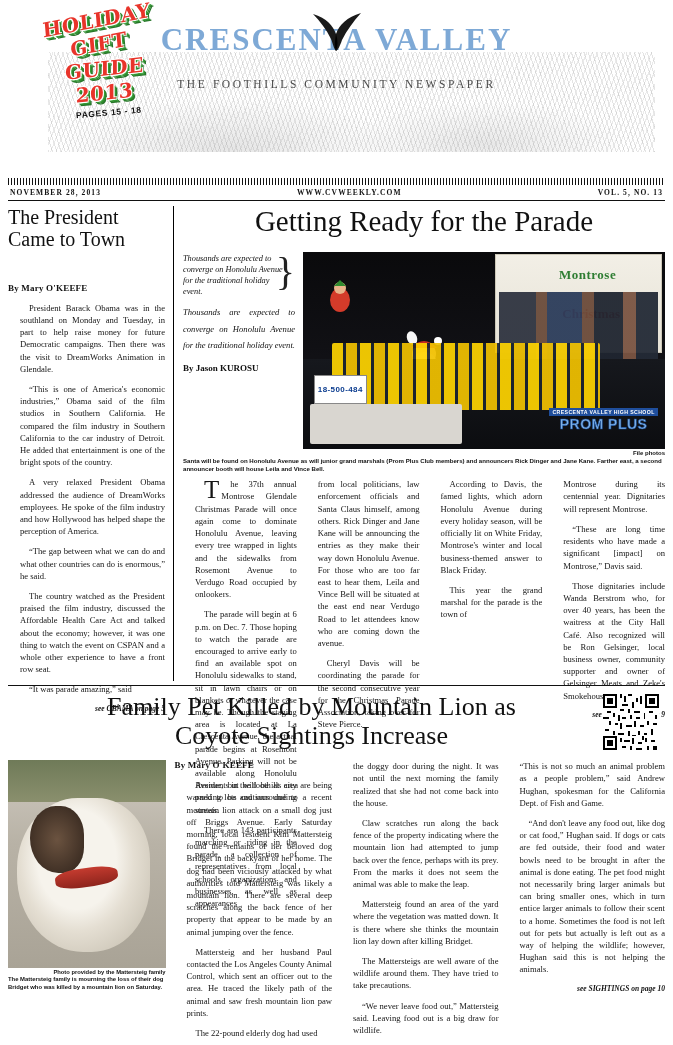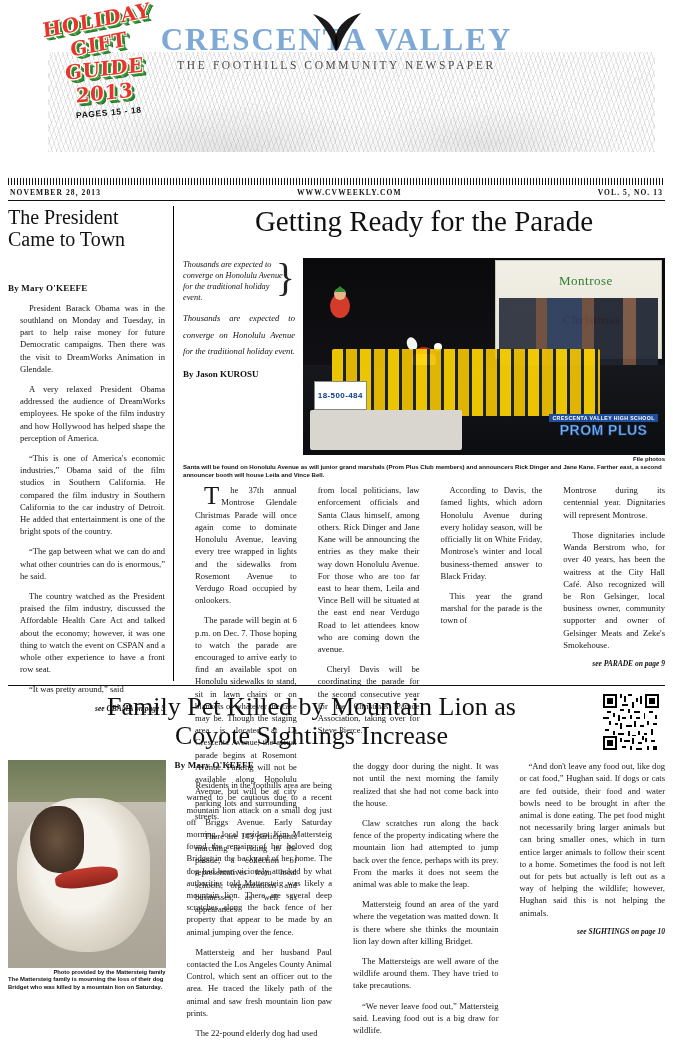--- a/index.html
+++ b/index.html
@@ -50,21 +50,21 @@
   .swoosh {
     position: absolute; left: 50%; margin-left: -28px; top: 10px;
     width: 56px; height: 42px; z-index: 4;
   }
   .weekly-line {
     position: relative; text-align: center; margin-top: -6px;
     font-family: "Liberation Serif", serif; font-weight: normal;
     font-size: 84px; line-height: .92; letter-spacing: 1px; color: #000; z-index: 3;
   }
   .tagline {
-    position: relative; text-align: center; margin-top: 1px;
+    position: relative; text-align: center; margin-top: 20px;
     font-family: "Liberation Serif", serif; font-size: 11.5px;
     letter-spacing: 2.6px; color: #4a4a4a; z-index: 3;
   }
 
   
   .rulebar {
     margin-top: 8px; height: 7px;
     background: repeating-linear-gradient(90deg, #111 0 1px, #fff 1px 3px);
   }
   .datebar {
@@ -91,21 +91,21 @@
     font-family: "Liberation Serif", serif; font-size: 8.6px; line-height: 1.42;
     text-align: justify; text-indent: 9px; margin-bottom: 8px; color: #151515; margin-left: 12px;
   }
   .jump {
     font-family: "Liberation Serif", serif; font-size: 7.5px; font-weight: bold;
     text-align: right; font-style: italic; margin-top: 4px;
   }
 
   .hl-main {
     font-family: "Liberation Serif", serif; font-size: 29px; text-align: center;
-    font-weight: normal; line-height: 1.05; margin-bottom: 22px;
+    font-weight: normal; line-height: 1.05; margin-bottom: 16px;
   }
 
   .lead-row { display: flex; gap: 8px; }
   .lead-quote { width: 112px; padding-top: 2px; position: relative; }
   .lq-small {
     font-family: "Liberation Serif", serif; font-style: italic; font-size: 8.3px;
     line-height: 1.32; padding-right: 12px;
   }
   .lq-brace {
     position: absolute; right: 0; top: 4px; font-size: 40px; line-height: .8;
@@ -124,21 +124,21 @@
   }
   .ph-santa {
     position: absolute; left: 26%; bottom: 26%; width: 54px; height: 70px;
   }
   .ph-banner {
     position: absolute; right: 3px; top: 2px; width: 46%; height: 50%;
     background: linear-gradient(#f2efe6, #e6e2d6); border: 1px solid #cdc8b8;
   }
   .ph-banner .mtxt {
     position: absolute; left: 38%; top: 12%;
-    font-family: "Liberation Serif", serif; font-weight: normal; font-size: 13px;
+    font-family: "Liberation Serif", serif; font-weight: bold; font-size: 13px;
     color: #2e7d32; letter-spacing: .5px;
   }
   .ph-banner .ctxt {
     position: absolute; left: 40%; top: 52%;
     font-family: "Liberation Serif", serif; font-weight: bold; font-size: 13px;
     color: #c62828;
   }
   .ph-elf {
     position: absolute; left: 6%; top: 14%; width: 30px; height: 34px;
   }
@@ -268,25 +268,25 @@
     <span>WWW.CVWEEKLY.COM</span>
     <span>VOL. 5, NO. 13</span>
   </div>
 
   <div class="top-wrap">
 
     <div class="left-col">
       <div class="hl-left">The President Came to Town</div>
       <div class="byline">By Mary O'KEEFE</div>
       <p class="body">President Barack Obama was in the southland on Monday and Tuesday, in part to help raise money for future Democratic campaigns. Then there was the visit to DreamWorks Animation in Glendale.</p>
+      <p class="body">“This is one of America's economic industries,” Obama said of the film studios in Southern California. He compared the film industry in Southern California to the car industry of Detroit. He added that entertainment is one of the bright spots of the country.</p>
       <p class="body">A very relaxed President Obama addressed the audience of DreamWorks employees. He spoke of the film industry and how Hollywood has helped shape the perception of America.</p>
-      <p class="body">“This is one of America's economic industries,” Obama said of the film studios in Southern California. He compared the film industry in Southern California to the car industry of Detroit. He added that entertainment is one of the bright spots of the country.</p>
       <p class="body">“The gap between what we can do and what other countries can do is enormous,” he said.</p>
       <p class="body">The country watched as the President praised the film industry, discussed the Affordable Health Care Act and talked about the economy; however, it was one thing to watch the event on CSPAN and a whole other experience to have a front row seat.</p>
-      <p class="body">“It was pretty around,” said</p>
+      <p class="body">“It was parade amazing,” said</p>
       <div class="jump">see OBAMA on page 5</div>
     </div>
 
     <div class="right-col">
       <div class="hl-main">Getting Ready for the Parade</div>
 
       <div class="lead-row">
         <div class="lead-quote">
           <div class="lq-brace">}</div>
           <div class="lq-small">Thousands are expected to converge on Honolulu Avenue for the traditional holiday event.</div>
@@ -338,20 +338,21 @@
         <div>
           <p class="body" style="text-indent:0">from local politicians, law enforcement officials and Santa Claus himself, among others. Rick Dinger and Jane Kane will be announcing the entries as they make their way down Honolulu Avenue. For those who are too far east to hear them, Leila and Vince Bell will be situated at the east end near Verdugo Road to let attendees know who are coming down the avenue.</p>
           <p class="body">Cheryl Davis will be coordinating the parade for the second consecutive year for the Christmas Parade Association, taking over for Steve Pierce.</p>
         </div>
         <div>
           <p class="body">According to Davis, the famed lights, which adorn Honolulu Avenue during every holiday season, will be officially lit on White Friday, Montrose's winter and local business-themed answer to Black Friday.</p>
           <p class="body">This year the grand marshal for the parade is the town of</p>
         </div>
         <div>
           <p class="body" style="text-indent:0">Montrose during its centennial year. Dignitaries will represent Montrose.</p>
+          <p class="body">“These are long time residents who have made a significant [impact] on Montrose,” Davis said.</p>
           <p class="body">Those dignitaries include Wanda Berstrom who, for over 40 years, has been the waitress at the City Hall Café. Also recognized will be Ron Gelsinger, local business owner, community supporter and owner of Gelsinger Meats and Zeke's Smokehouse.</p>
           <div class="jump">see PARADE on page 9</div>
         </div>
       </div>
     </div>
   </div>
 
   <div class="divider-thick"></div>
 
   <div class="bottom">
@@ -450,19 +451,20 @@
 
       <div>
         <p class="body" style="text-indent:0">the doggy door during the night. It was not until the next morning the family realized that she had not come back into the house.</p>
         <p class="body">Claw scratches run along the back fence of the property indicating where the mountain lion had attempted to jump back over the fence, perhaps with its prey. From the marks it does not seem the animal was able to make the leap.</p>
         <p class="body">Mattersteig found an area of the yard where the vegetation was matted down. It is there where she thinks the mountain lion lay down after killing Bridget.</p>
         <p class="body">The Mattersteigs are well aware of the wildlife around them. They have tried to take precautions.</p>
         <p class="body">“We never leave food out,” Mattersteig said. Leaving food out is a big draw for wildlife.</p>
       </div>
 
       <div>
+        <p class="body" style="text-indent:0">“This is not so much an animal problem as a people problem,” said Andrew Hughan, spokesman for the California Dept. of Fish and Game.</p>
         <p class="body">“And don't leave any food out, like dog or cat food,” Hughan said. If dogs or cats are fed outside, their food and water bowls need to be brought in after the animal is done eating. The pet food might not necessarily bring larger animals but can bring smaller ones, which in turn entice larger animals to follow their scent to a home. Sometimes the food is not left out for pets but actually is left out as a way of helping the wildlife; however, Hughan said this is not helping the animals.</p>
         <div class="jump">see SIGHTINGS on page 10</div>
       </div>
     </div>
   </div>
 
 </div>
 
 </body></html>

